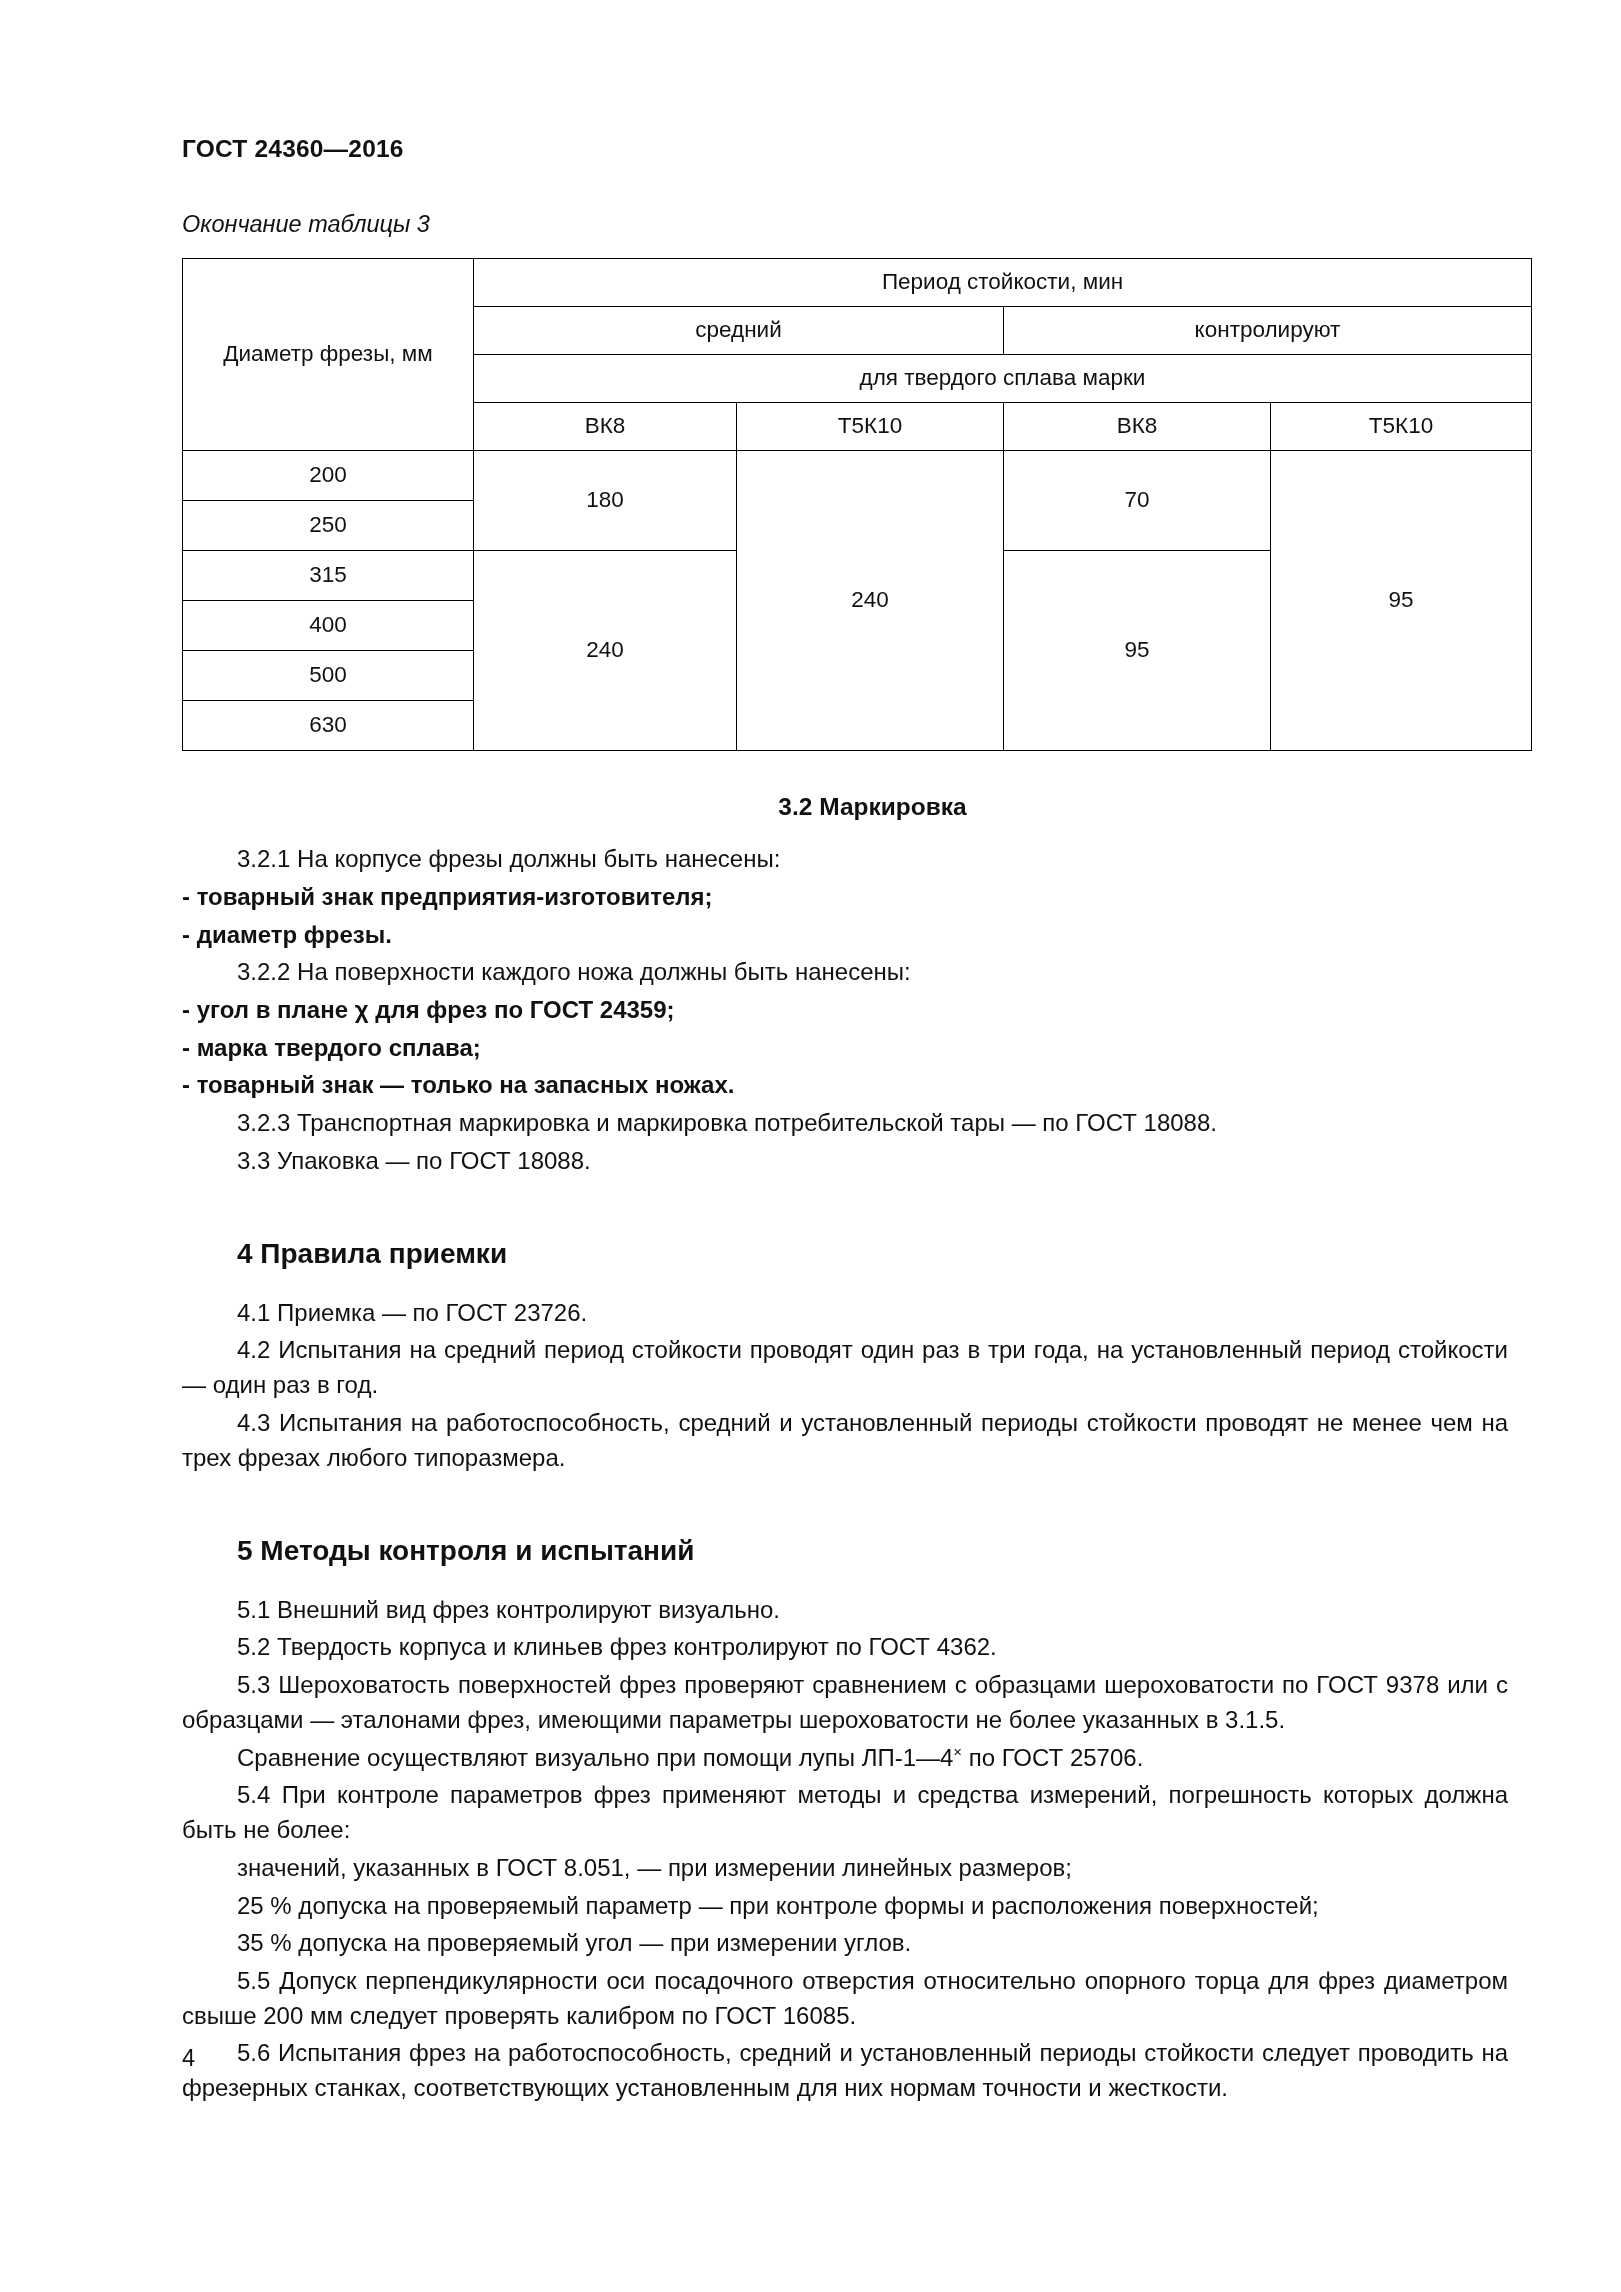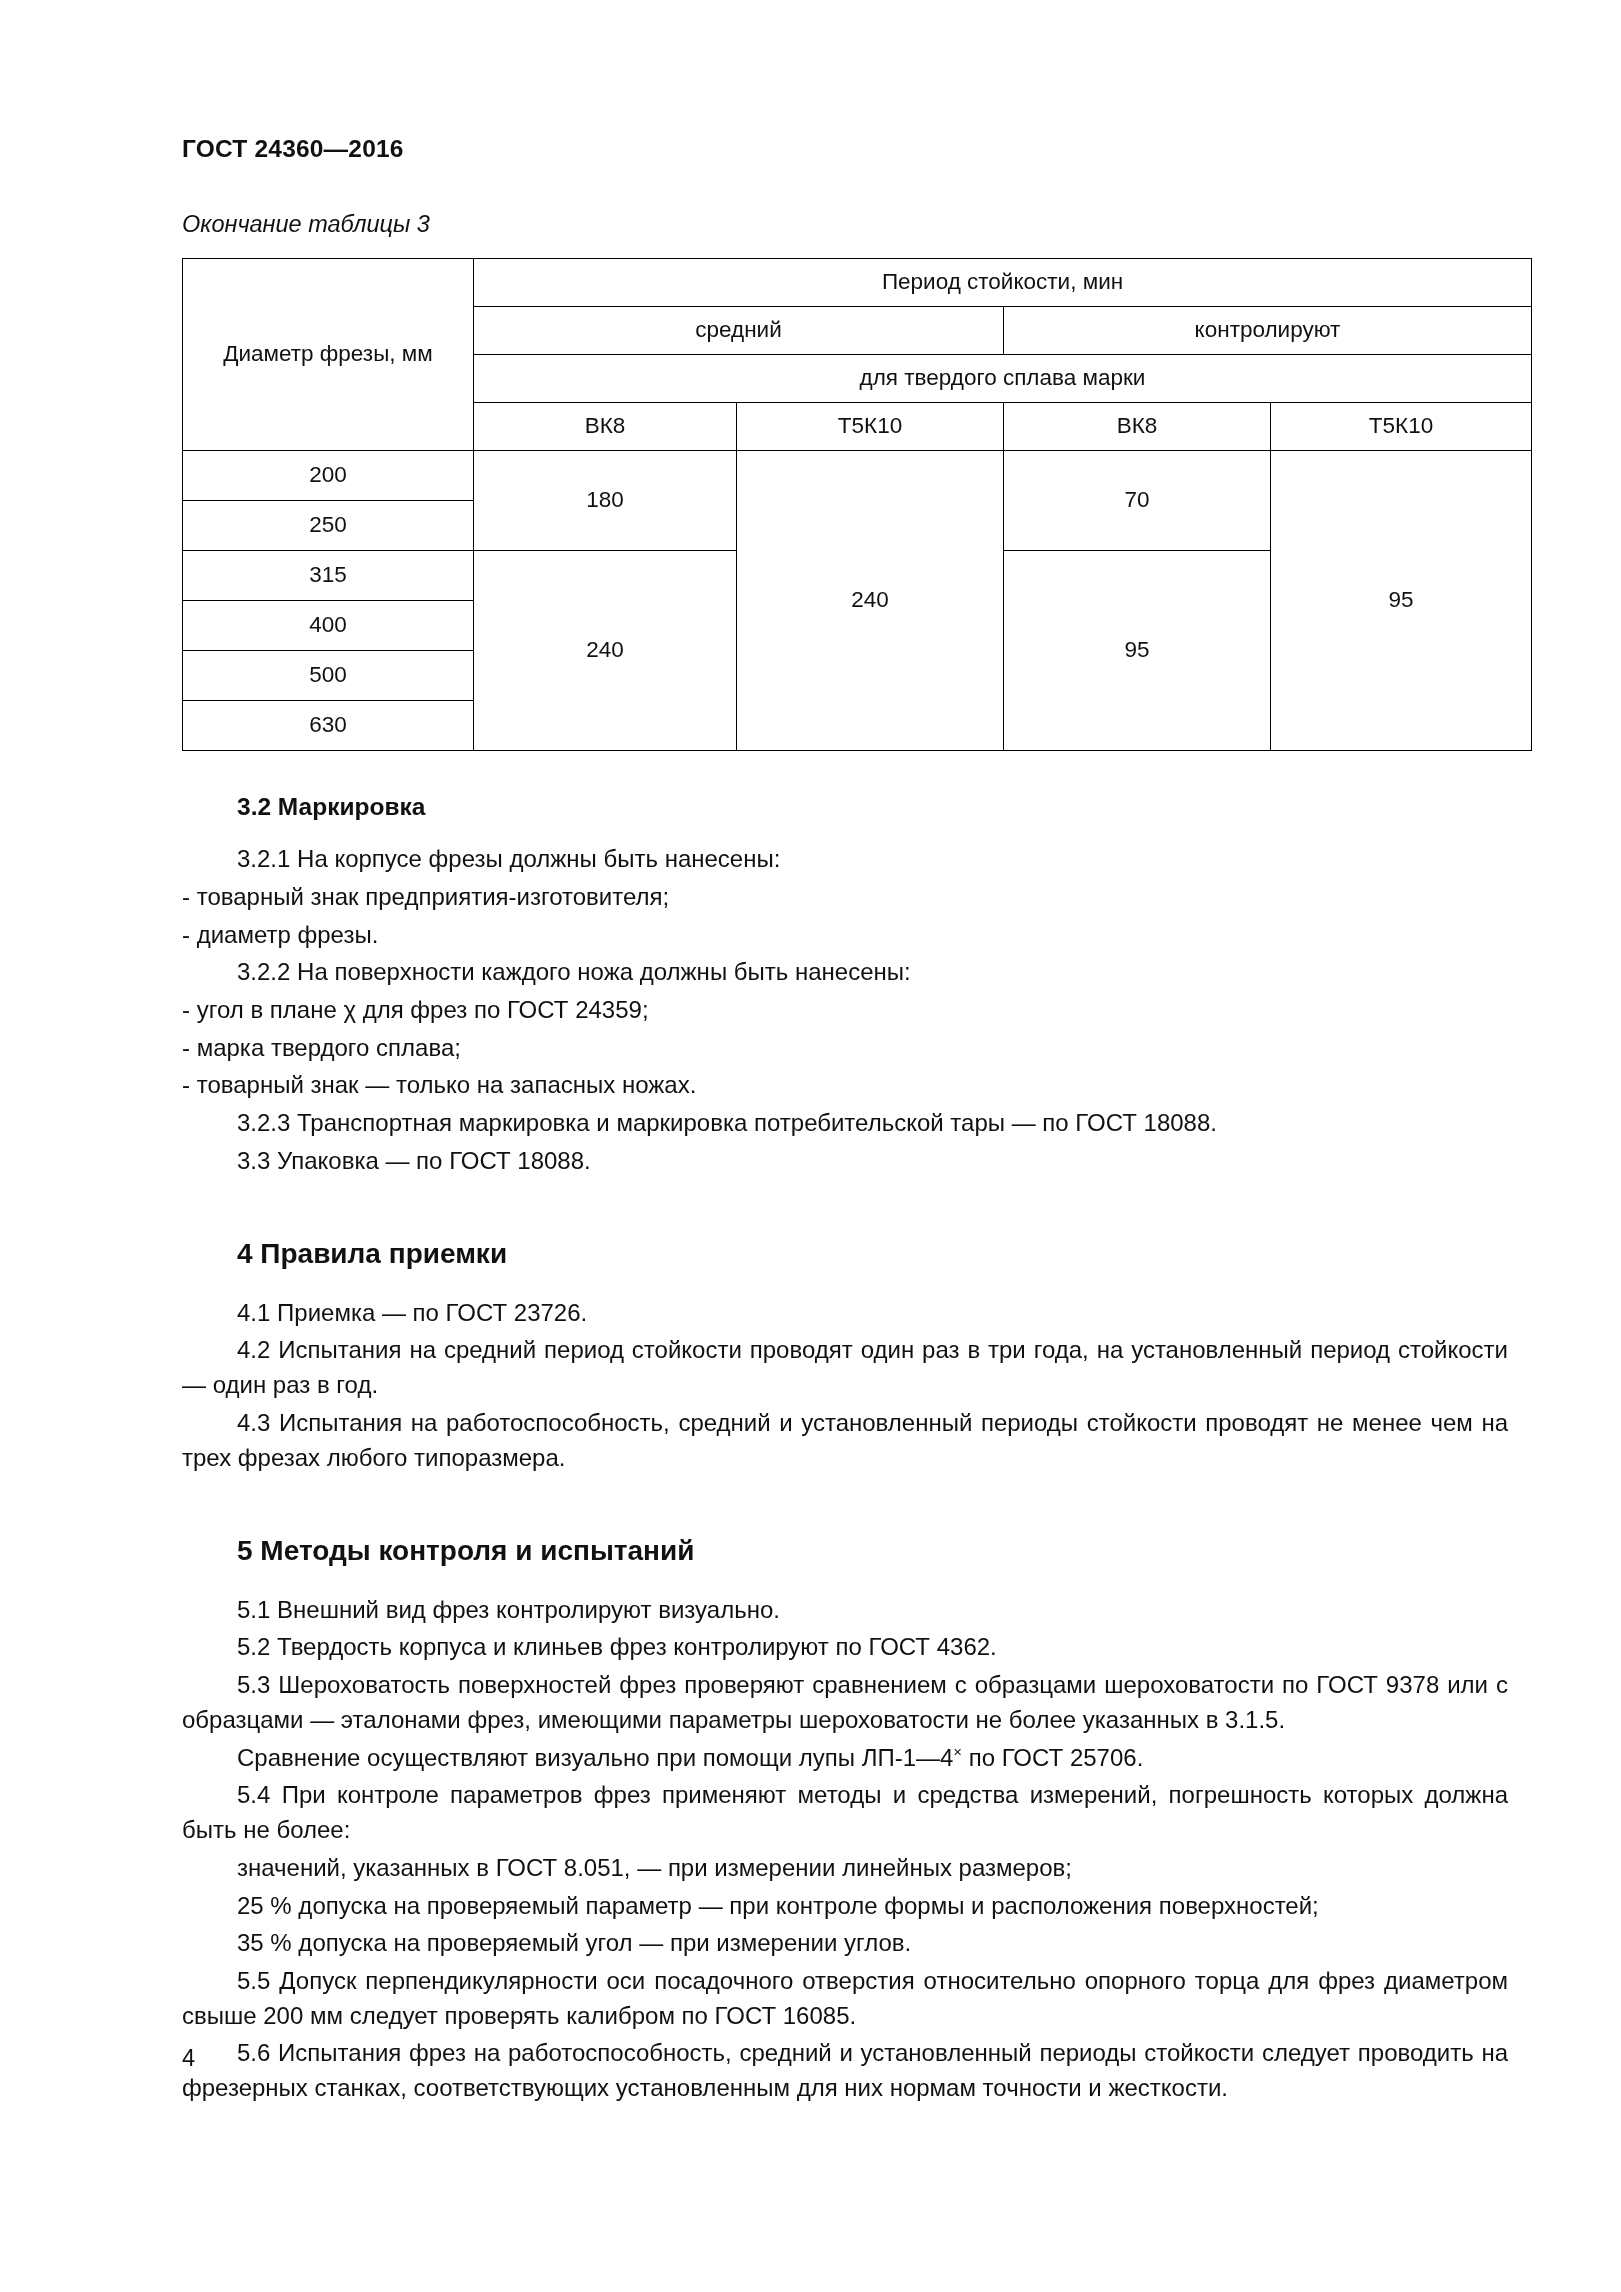--- a/index.html
+++ b/index.html
@@ -75,20 +75,21 @@
   td.h-tall { height: 55px; }
   td.h-top { height: 51px; }
 
   
   .h2 {
     font-size: 24.5px;
     font-weight: bold;
     margin: 43px 0 21.6px 0;
     padding-left: 55px;
     line-height: 1.1;
+    text-align: center;
   }
   .h1 {
     font-size: 28px;
     font-weight: bold;
     margin: 61px 0 25.5px 0;
     padding-left: 55px;
     line-height: 1.1;
   }
   p.para {
     font-size: 24px;
@@ -98,20 +99,21 @@
   }
   p.just {
     text-align: justify;
     text-justify: inter-word;
   }
   p.ind {
     text-indent: 55px;
   }
   p.noind {
     text-indent: 0;
+    font-weight: bold;
   }
   sup { font-size: 0.62em; vertical-align: super; line-height: 0; }
 
   .page-number {
     position: absolute;
     left: 182px;
     top: 2047px;
     font-size: 23.5px;
     line-height: 1;
   }

